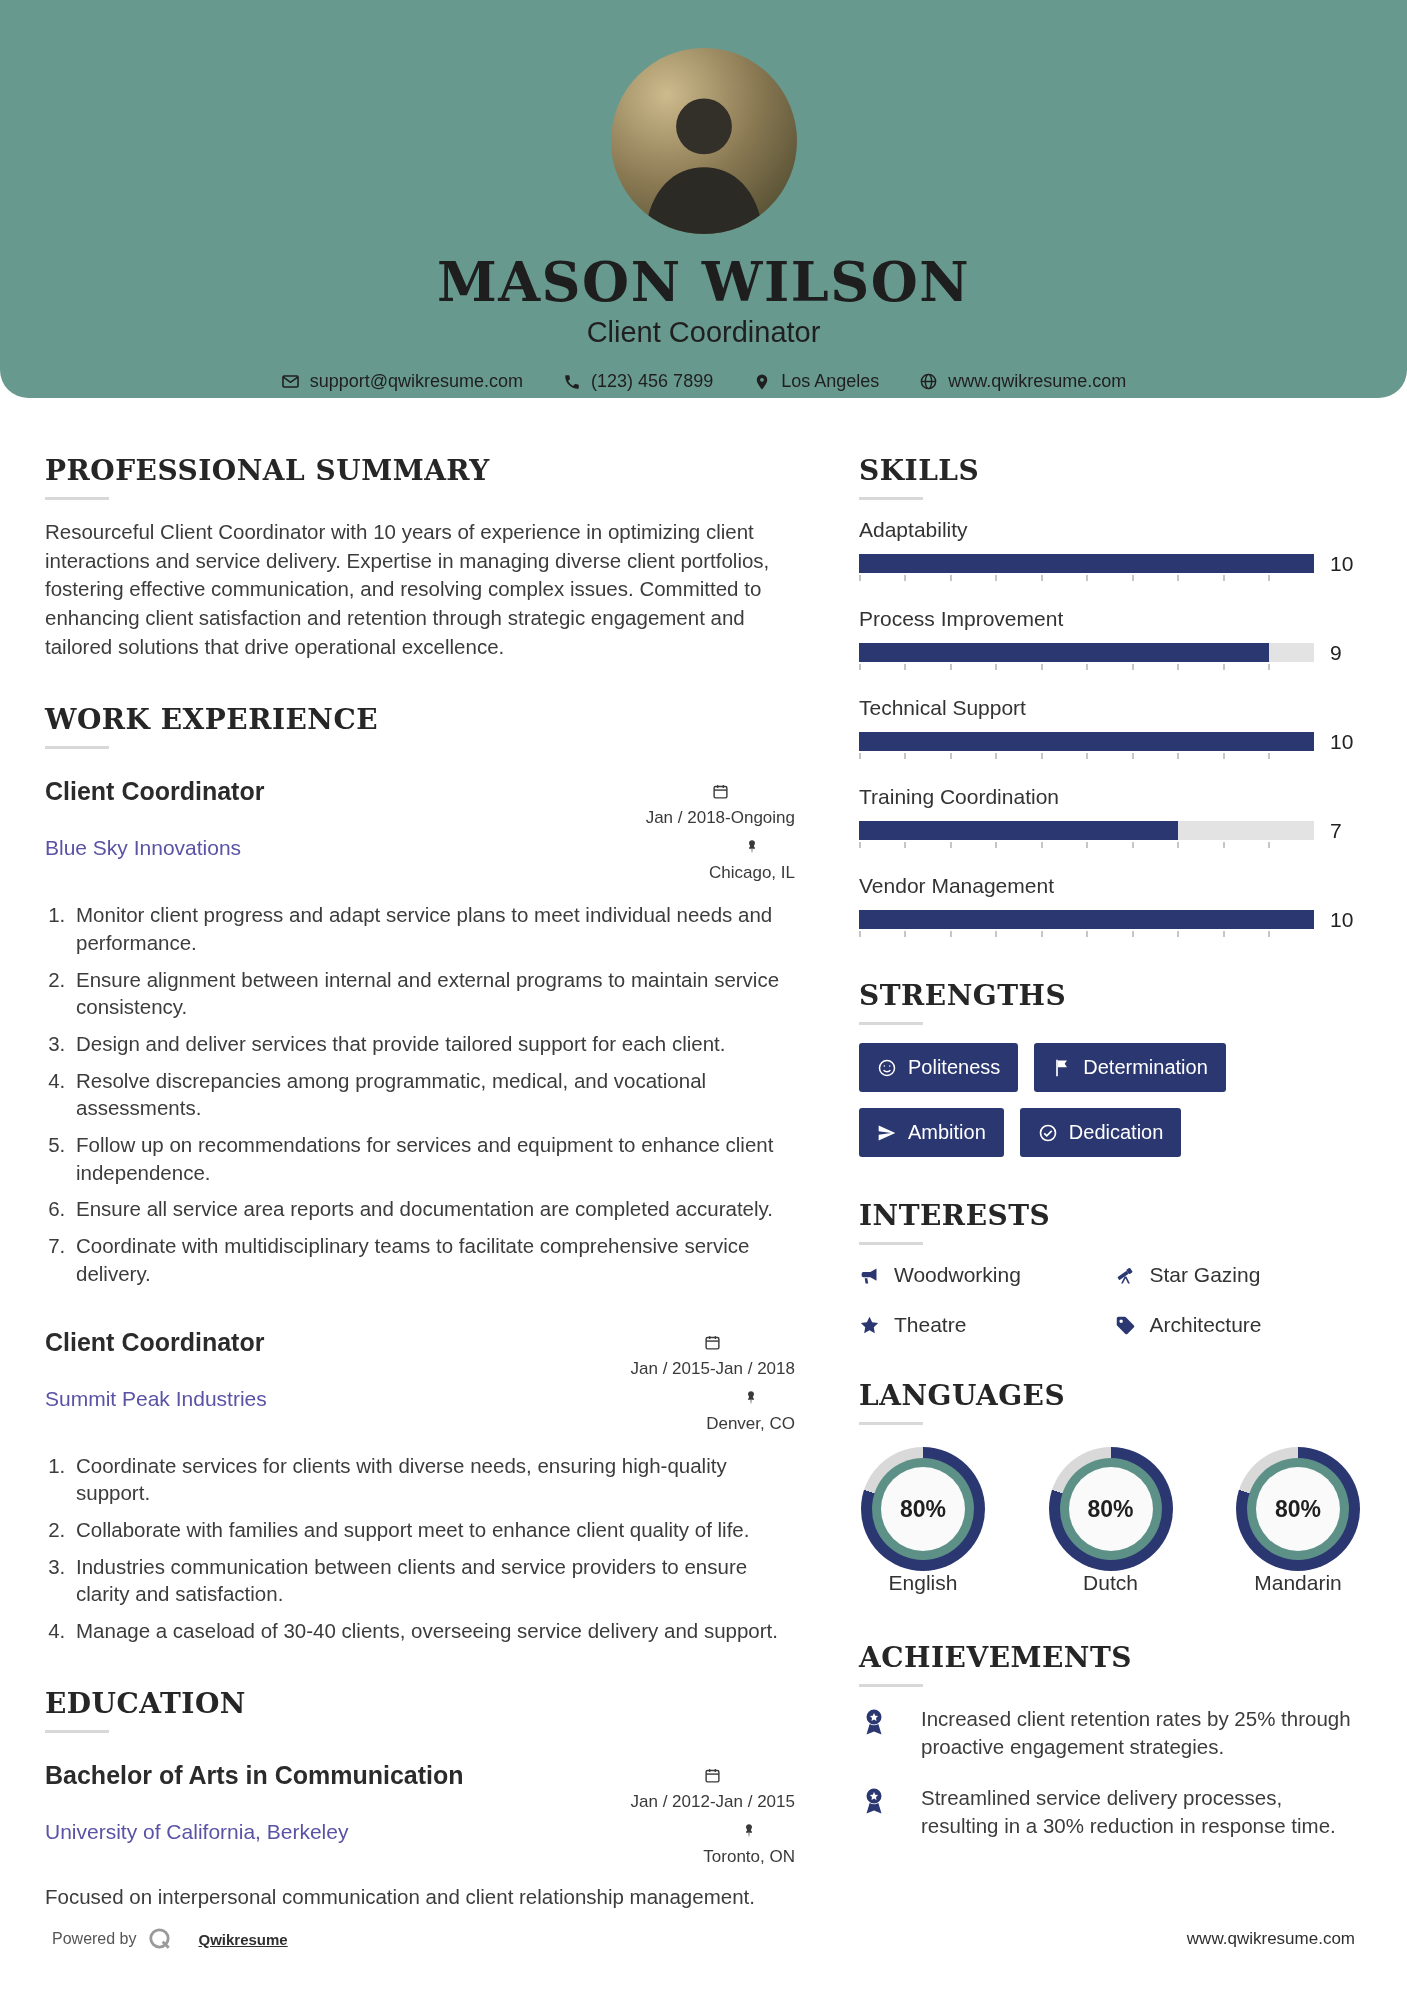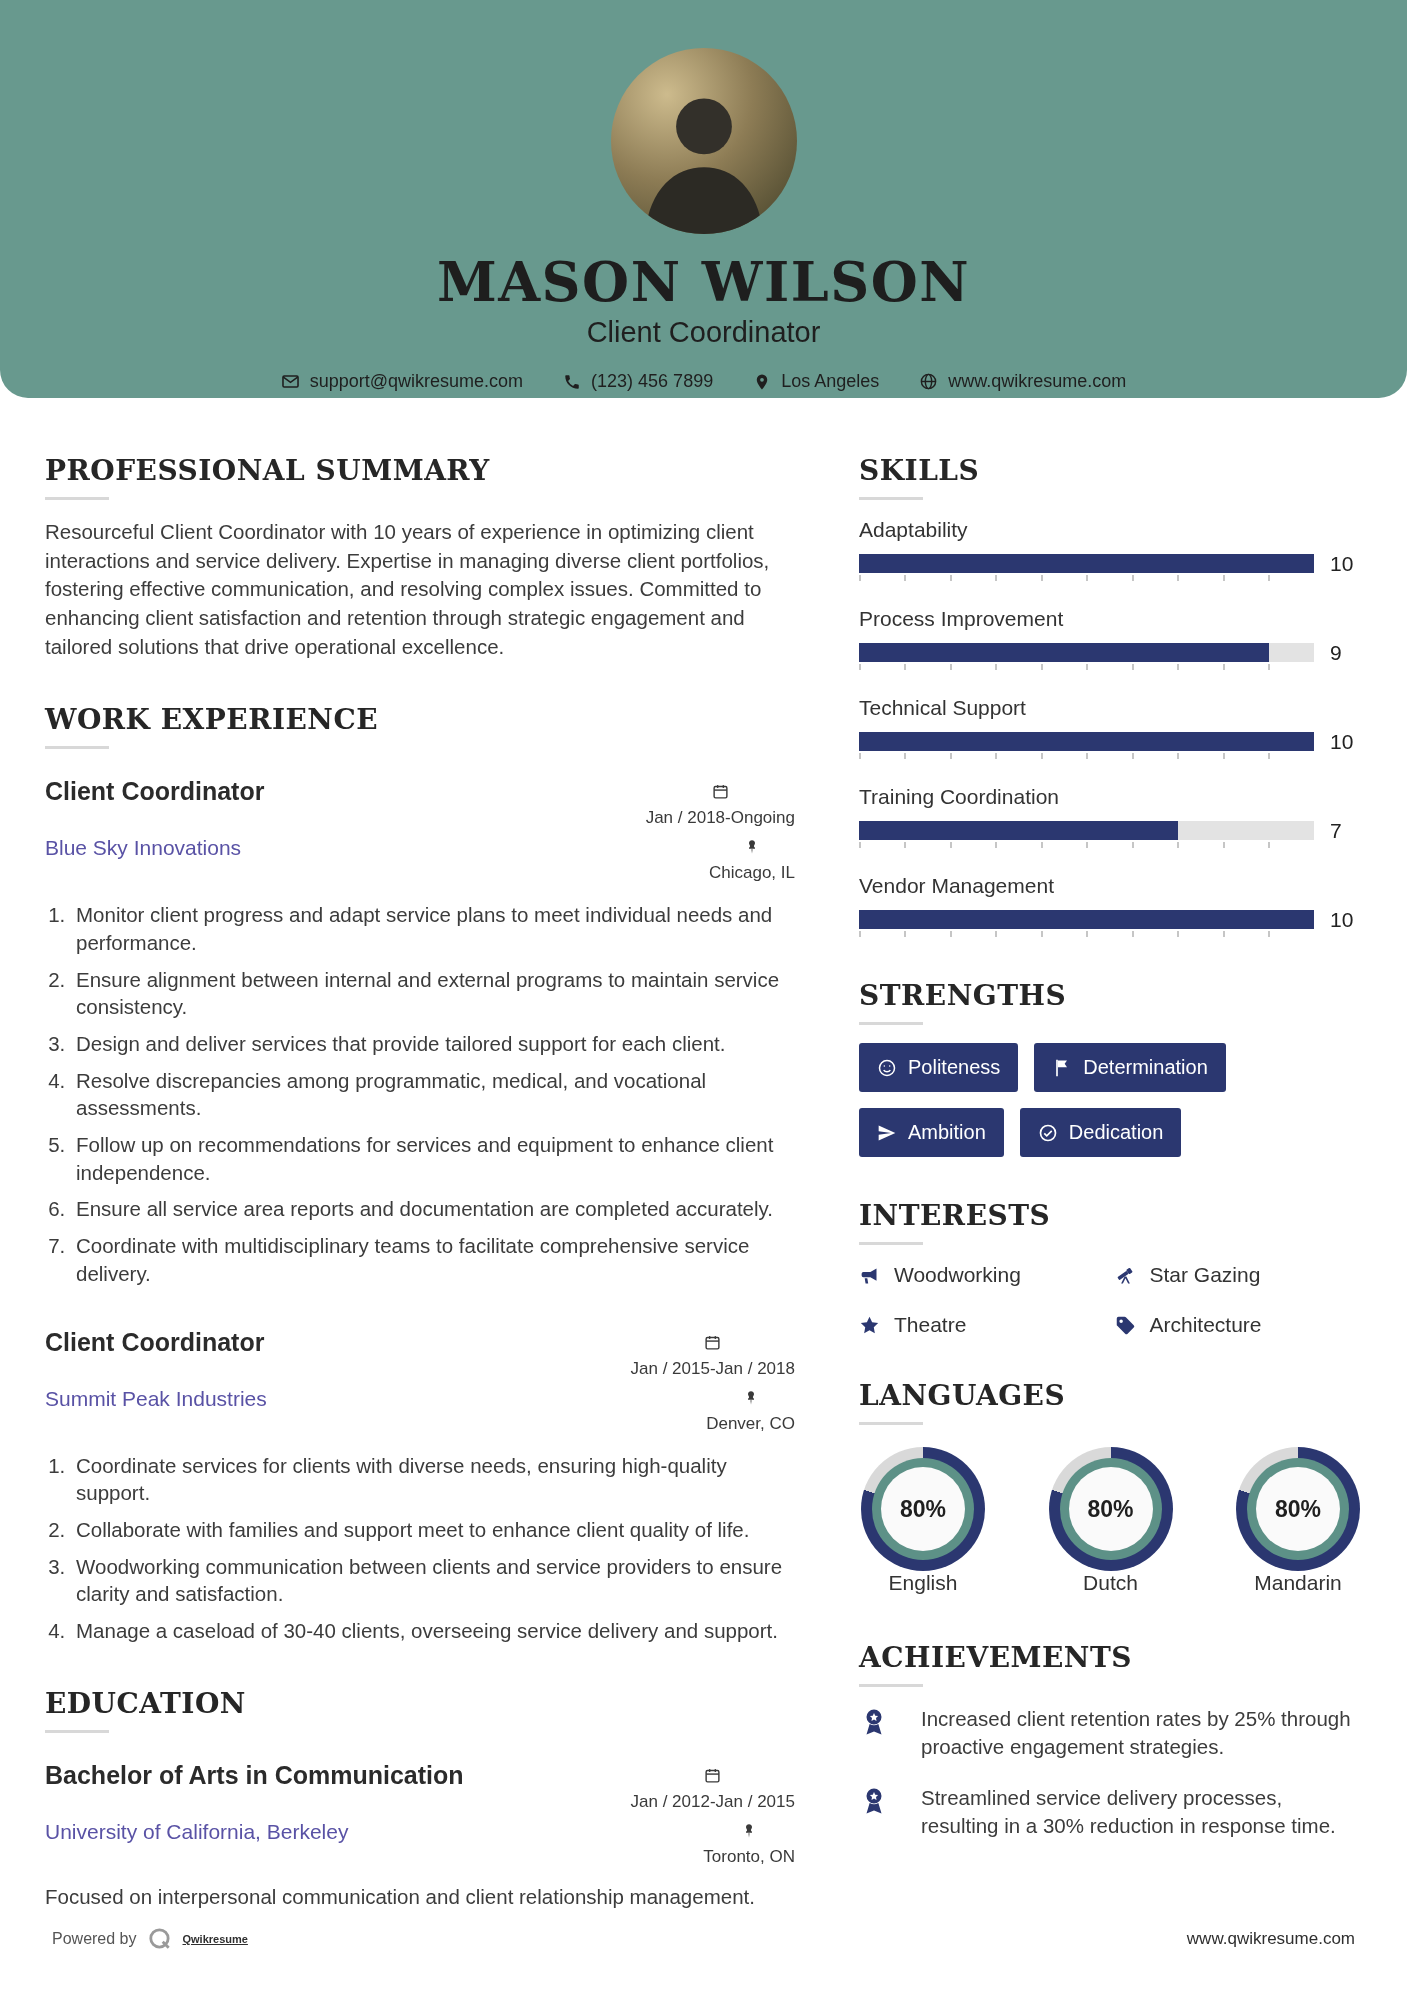--- a/index.html
+++ b/index.html
@@ -65,21 +65,21 @@
   .donut-hole { width: 100%; height: 100%; border-radius: 50%; background: #fafafa; display: flex; align-items: center; justify-content: center; font-weight: 700; font-size: 23px; color: #1f1f1f; }
   .lang-name { font-size: 21px; color: #333; }
 
   
   .ach { display: flex; gap: 32px; margin-bottom: 22px; font-size: 20.5px; line-height: 1.38; color: #3c3c3c; }
   .ach svg { flex: 0 0 auto; margin-top: 2px; }
 
   
   .footer { position: absolute; left: 0; right: 0; bottom: 38px; display: flex; justify-content: space-between; align-items: center; padding: 0 52px; }
   .powered { display: flex; align-items: center; gap: 10px; font-size: 16px; color: #555; }
-  .brand-link { font-size: 11px; color: #2f2f2f; font-weight: 700; text-decoration: underline; cursor: pointer; }
+  .brand-link { font-size: 15px; color: #2f2f2f; font-weight: 700; text-decoration: underline; cursor: pointer; margin-left: 16px; }
   .site { font-size: 17px; color: #2f2f2f; }
 </style>
 </head>
 <body>
 
 <div class="page">
 
   <header class="header">
     <div class="photo">
       <svg width="186" height="186" viewBox="0 0 100 100">
@@ -185,21 +185,21 @@
               <svg width="16" height="16" viewBox="0 0 24 24" fill="#3a3a3a">
                   <path d="M12 2c2.5 0 4.5 1.8 4.5 4 0 2.3-1.6 3.2-1.6 5 0 1 .6 1.7 1.6 2.2v1.3h-9v-1.3c1-.5 1.6-1.2 1.6-2.2 0-1.8-1.6-2.7-1.6-5 0-2.2 2-4 4.5-4z"></path>
                   <path d="M11.2 15.5h1.6L12 22z"></path>
                 </svg>
               <span>Denver, CO</span>
             </span>
           </div>
           <ol class="bullets">
             <li>Coordinate services for clients with diverse needs, ensuring high-quality support.</li>
             <li>Collaborate with families and support meet to enhance client quality of life.</li>
-            <li>Woodworking communication between clients and service providers to ensure clarity and satisfaction.</li>
+            <li>Industries communication between clients and service providers to ensure clarity and satisfaction.</li>
             <li>Manage a caseload of 30-40 clients, overseeing service delivery and support.</li>
           </ol>
         </article>
       </section>
 
       <section>
         <h2 class="section-title">EDUCATION</h2>
         <article class="job">
           <div class="row-between">
             <h3 class="job-title">Bachelor of Arts in Communication</h3>

